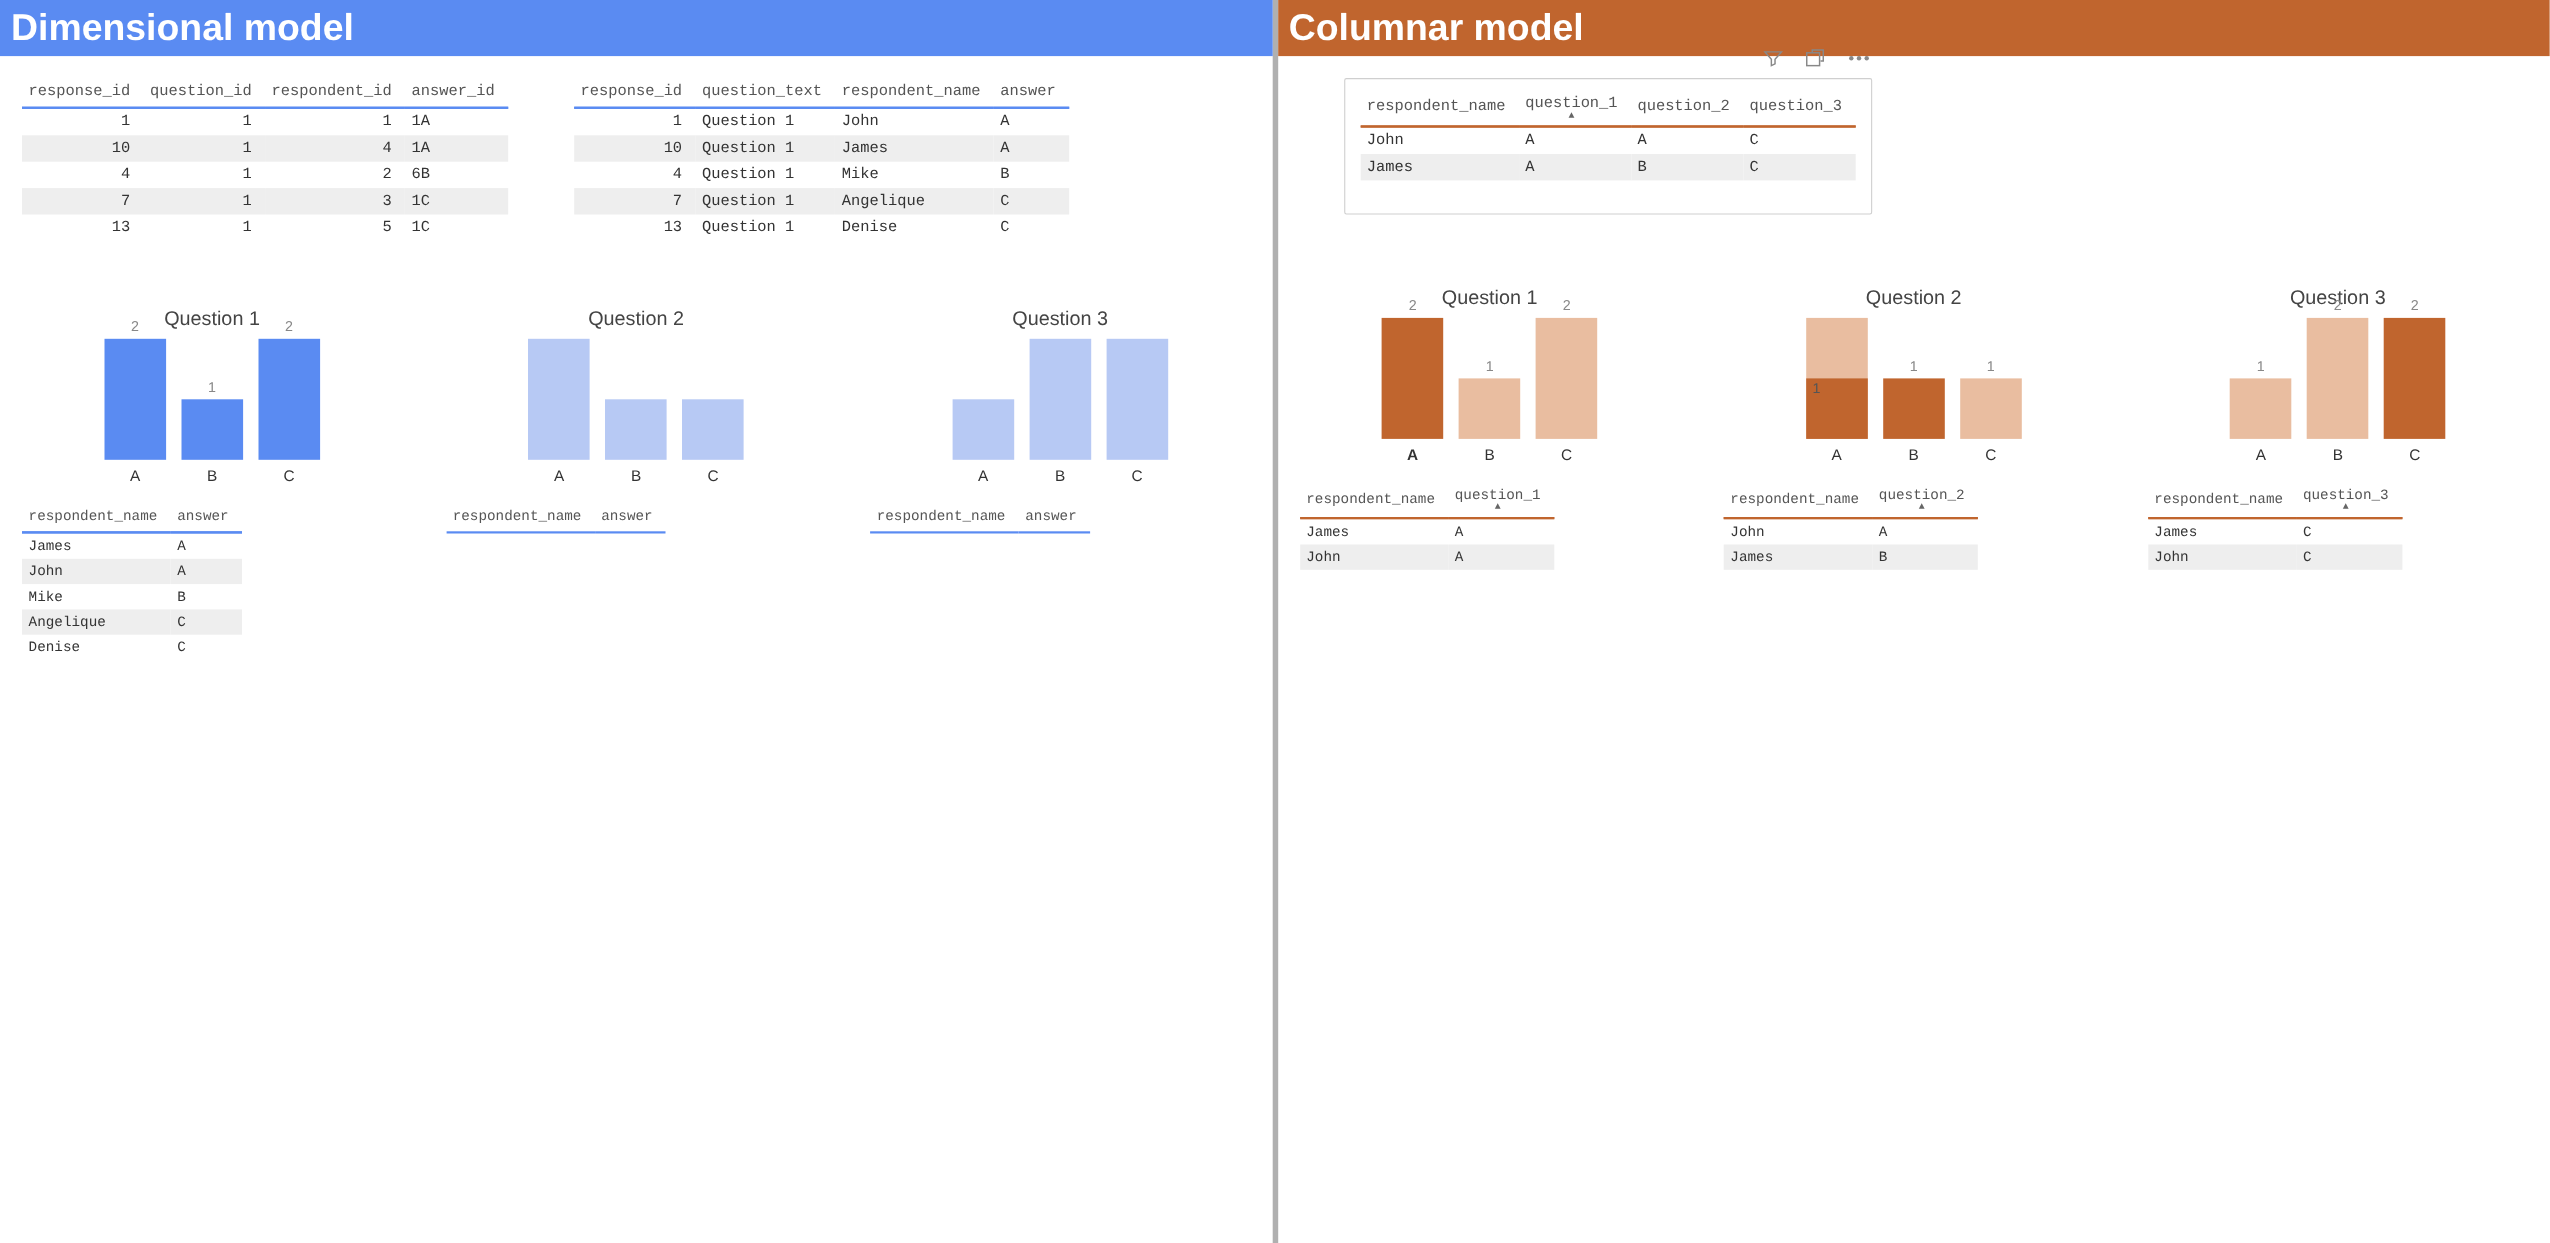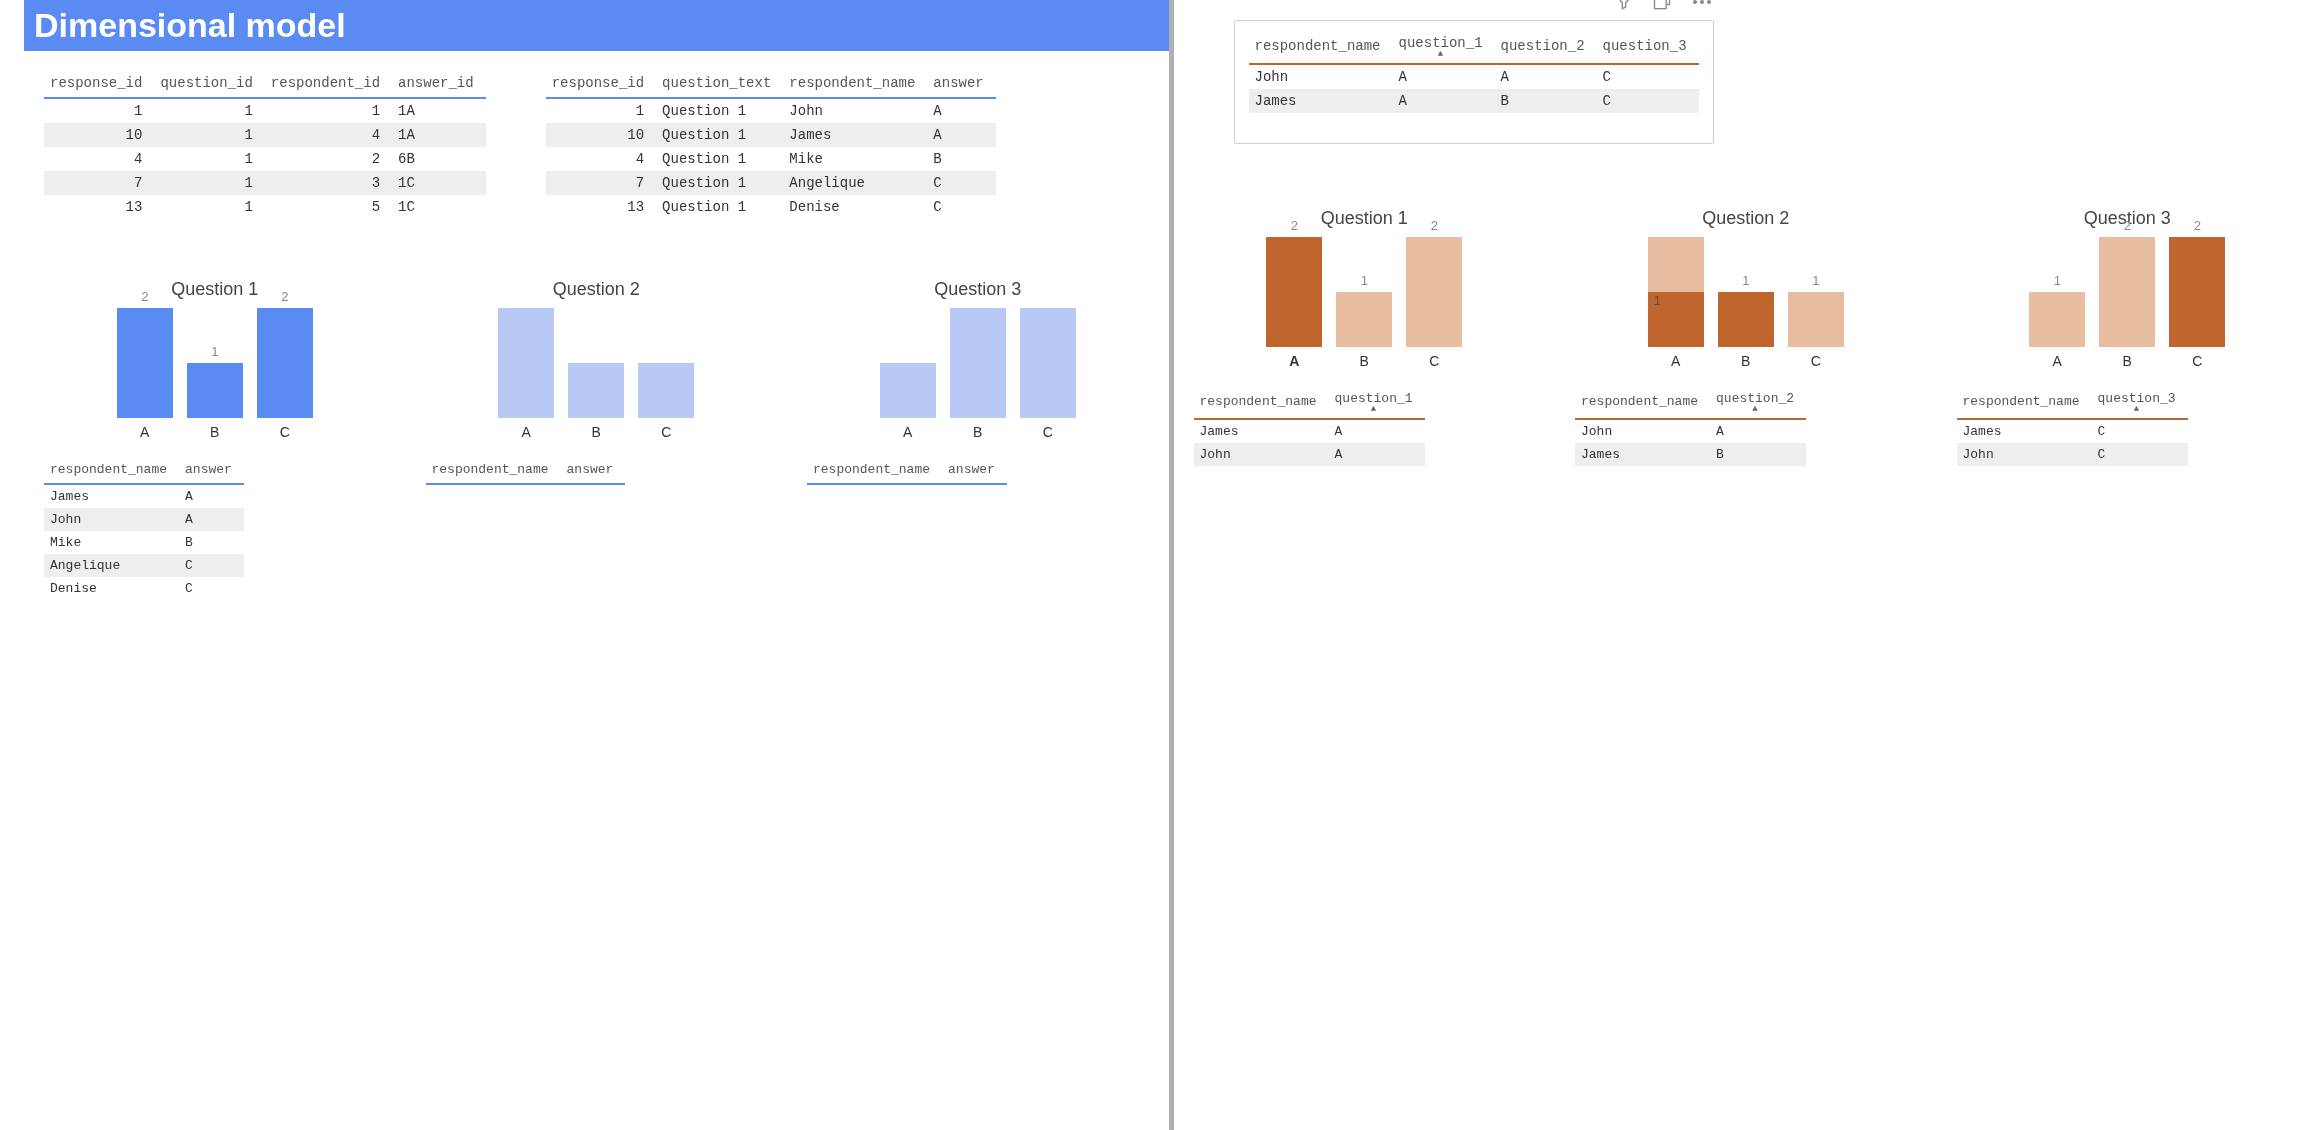--- a/index.html
+++ b/index.html
@@ -1,19 +1,19 @@
 <!DOCTYPE html>
 <html><head>
 <meta charset="utf-8">
 <style>
   * { box-sizing: border-box; }
   html, body { margin:0; padding:0; font-family: "Segoe UI", Arial, sans-serif; background:#fff; }
   .page { display:flex; width:100%; min-height:100vh; }
   .panel { flex:1; position:relative; }
-  .panel-left { border-right: 5px solid #b0b0b0; margin-left: 24px; }
+  .panel-left { border-right: 5px solid #b0b0b0; }
   .header-left  { background:#5a8bf2; color:#fff; font-weight:600; font-size:34px; padding:6px 10px; }
   .header-right { background:#c0652e; color:#fff; font-weight:600; font-size:34px; padding:6px 10px; }
   .body { padding:20px; }
   
   .tbl { border-collapse:collapse; font-size:14px; color:#333;font-family:Liberation Mono, monospace; }
   .tbl th {
     font-weight:400; color:#555; text-align:left; padding:4px 12px 6px 6px;
   }
   .tbl-blue thead tr { border-bottom:2px solid #5a8bf2; }
   .tbl-orange thead tr { border-bottom:2px solid #c0652e; }
@@ -268,20 +268,21 @@
                 </thead>
                 <tbody></tbody>
               </table>
             </div>
           </div>
         </div>
     </div>
   </div>
 
   <div class="panel">
+    <div class="header-right">Columnar model</div>
     <div class="body">
       <div style="position:relative; display:inline-block; margin-left:40px;">
         <div class="card-toolbar">
           <span title="Filter">
             <svg width="20" height="20" viewBox="0 0 24 24" fill="none" stroke="#888" stroke-width="1.6">
               <path d="M3 5h18l-7 8v5l-4 2v-7L3 5z"></path>
             </svg>
           </span>
           <span title="Focus mode">
             <svg width="20" height="20" viewBox="0 0 24 24" fill="none" stroke="#888" stroke-width="1.6">

